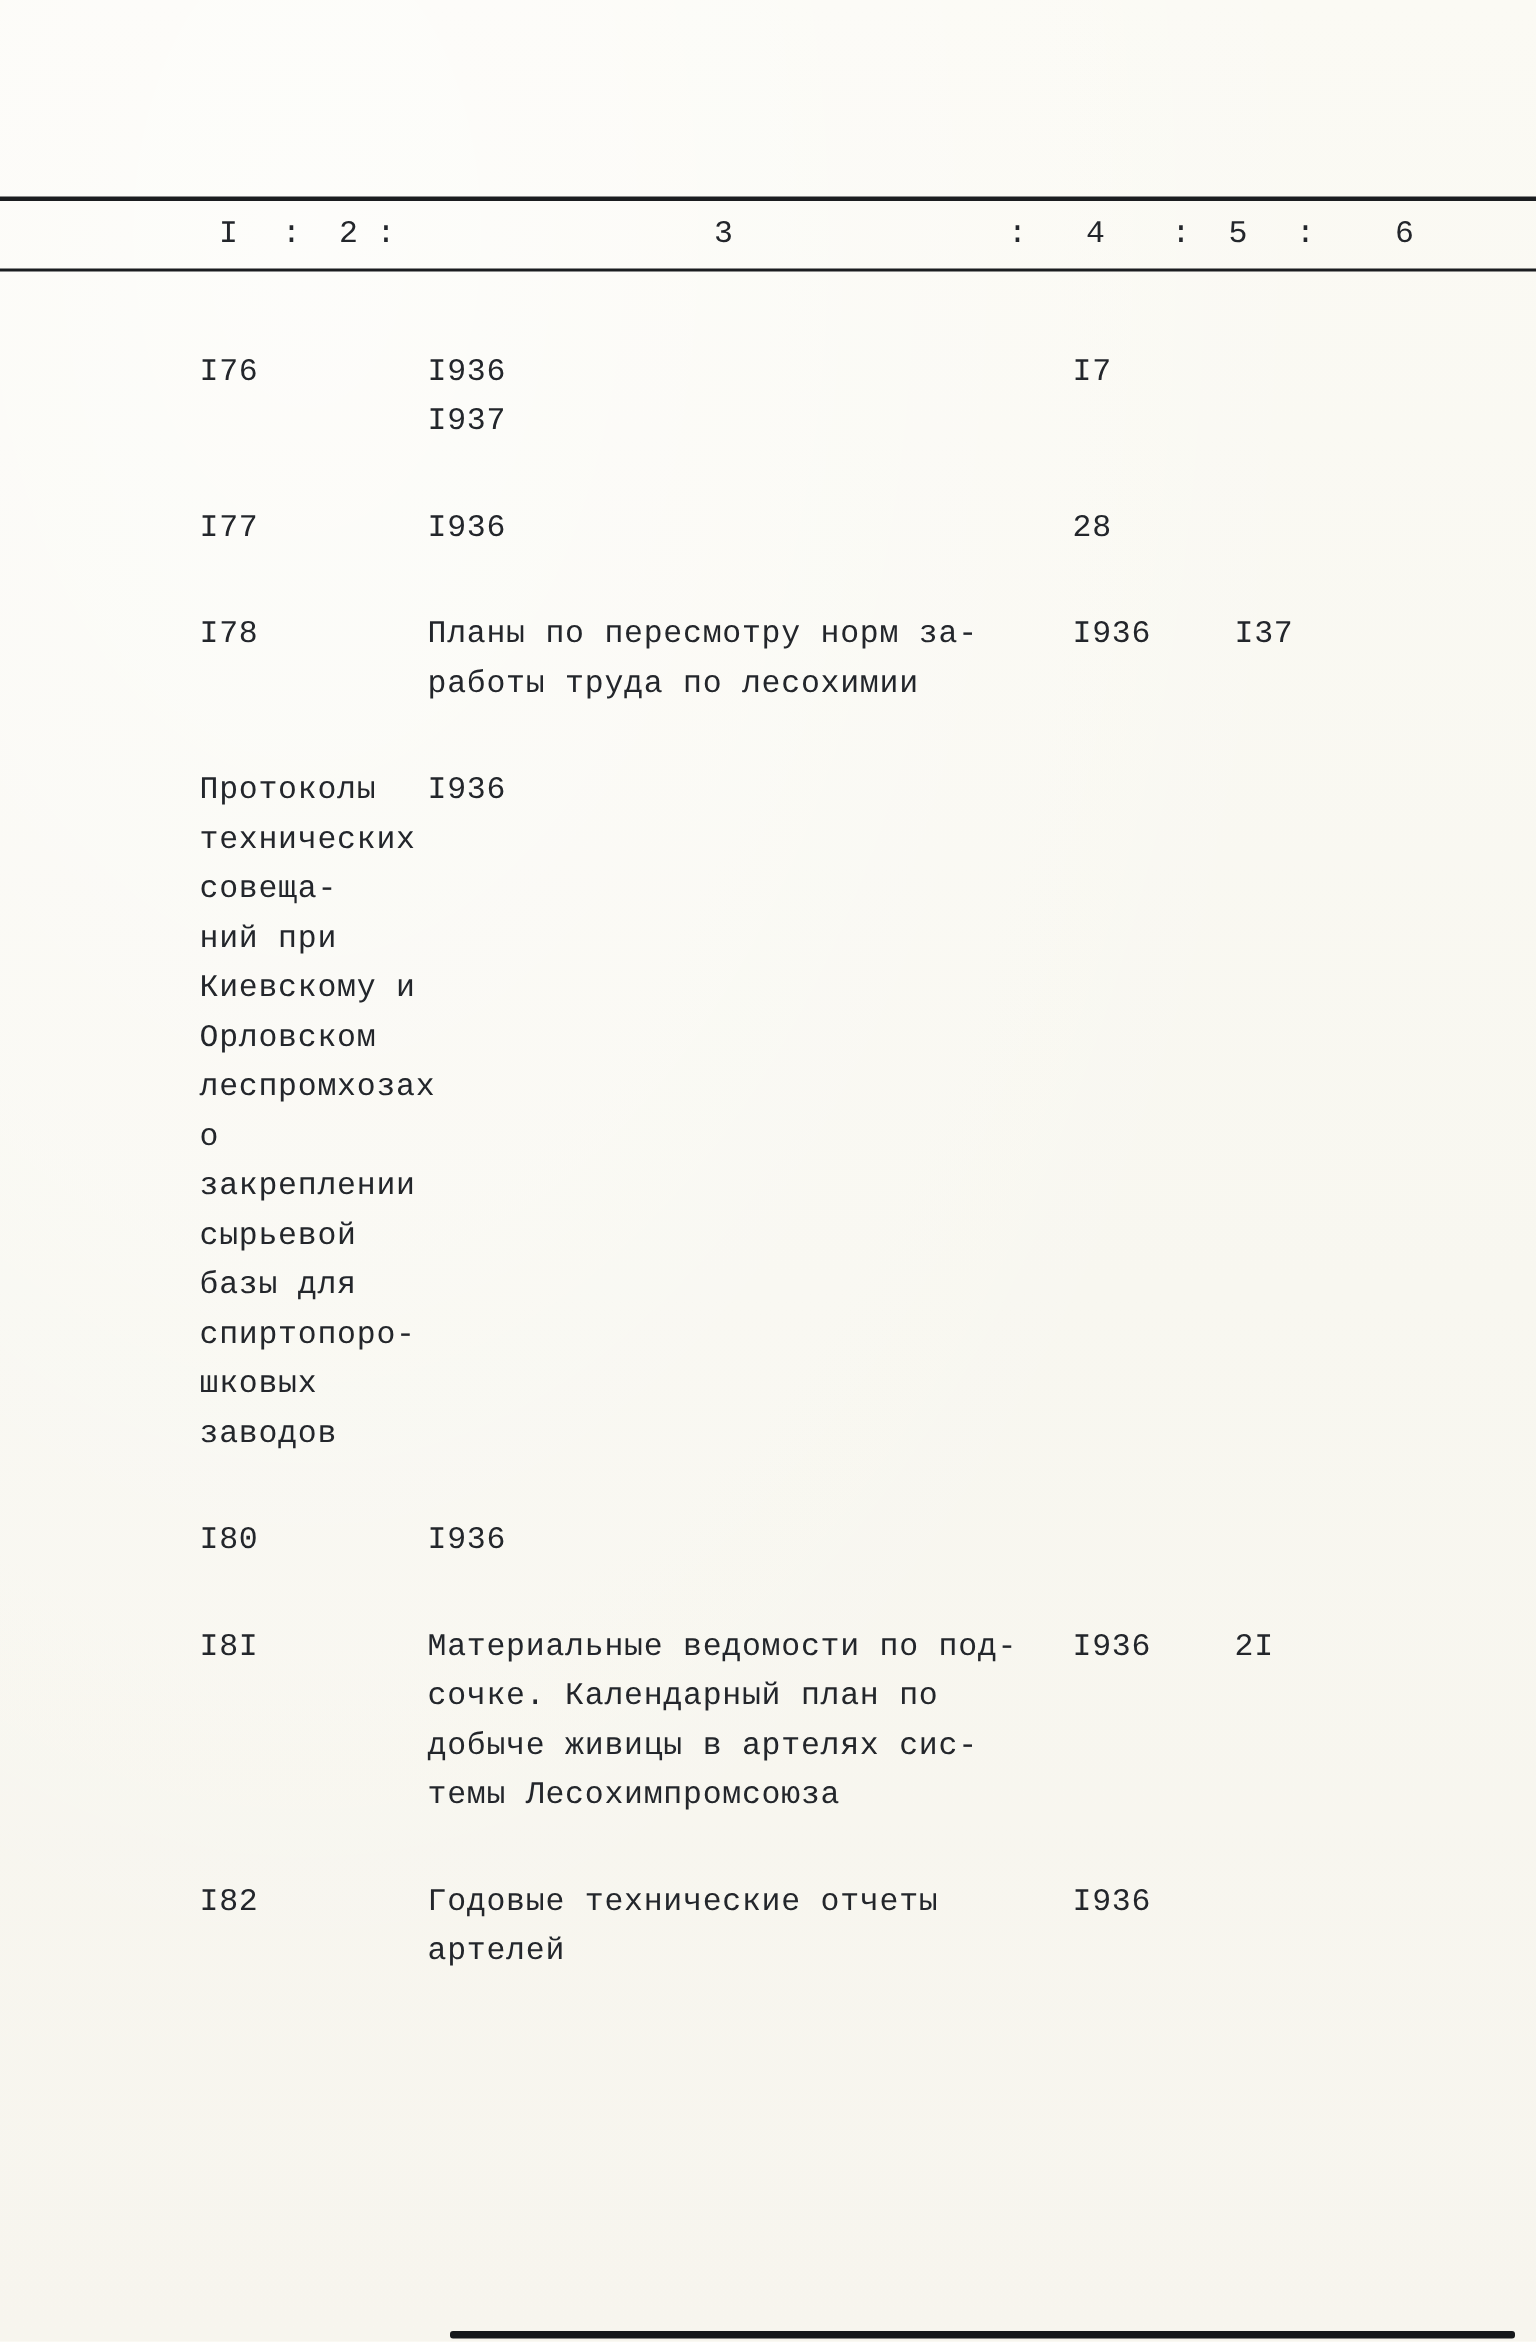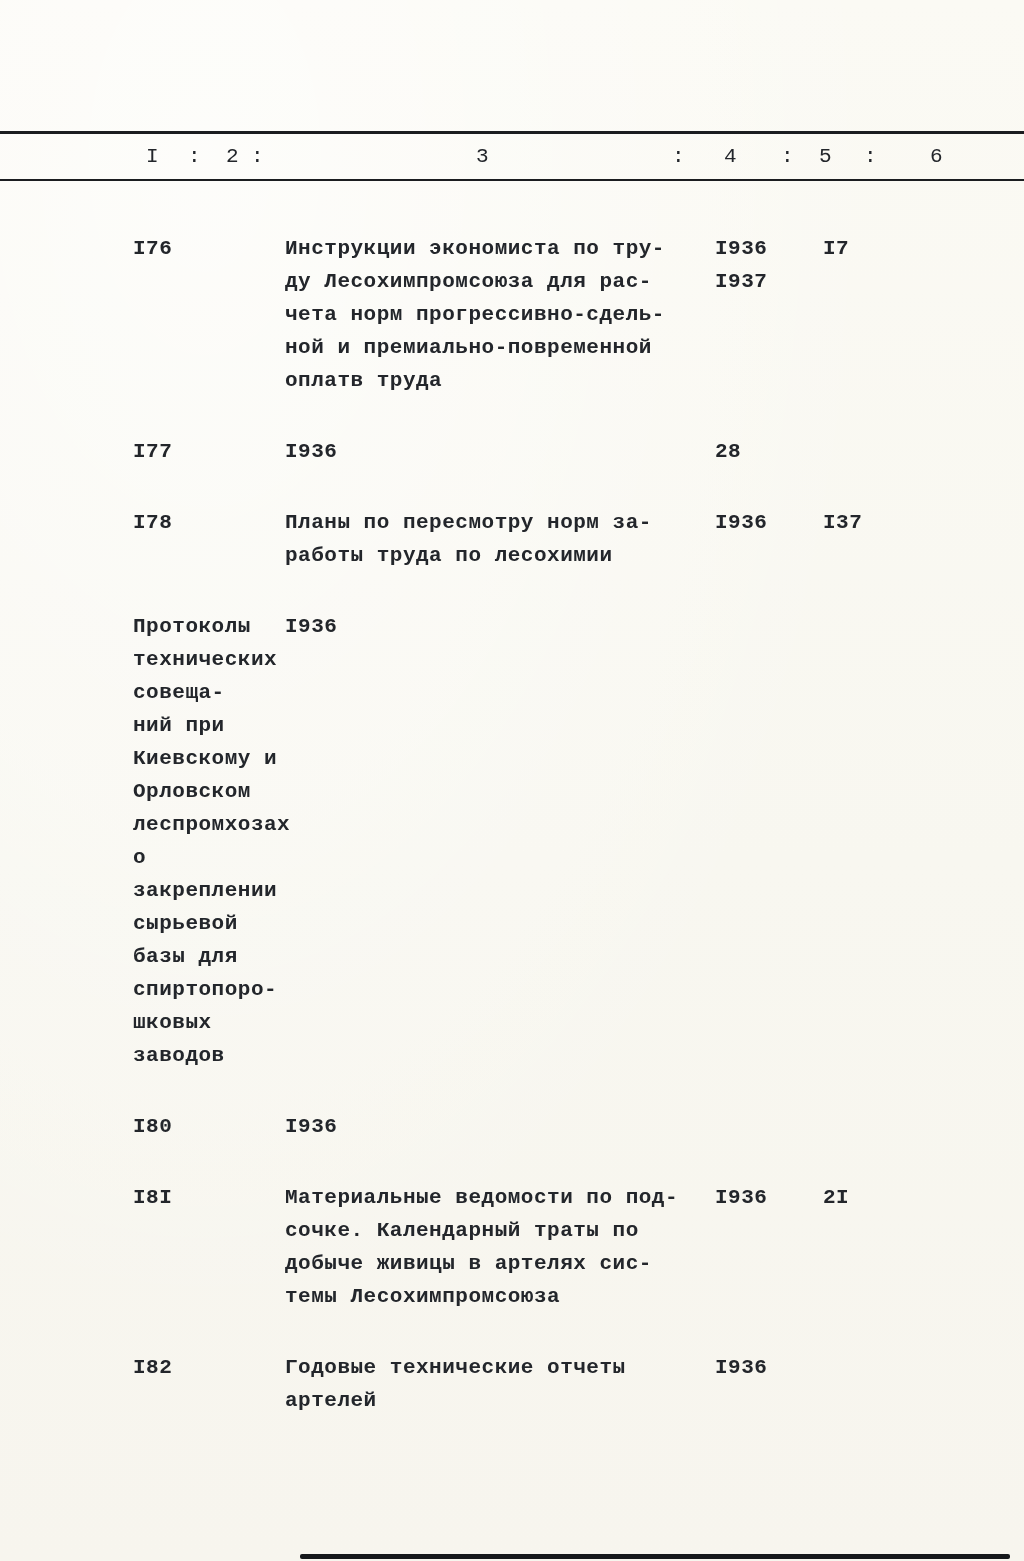--- a/index.html
+++ b/index.html
@@ -62,21 +62,20 @@
     display: grid;
     grid-template-columns: 152px 430px 108px 100px 1fr;
     margin-bottom: 38px;
   }
   .cell {
     font-size: 21px;
     line-height: 33px;
     letter-spacing: 0.5px;
     white-space: pre-line;
     color: #23262b;
-    font-weight: bold;
   }
   .cell.num   { padding-right: 8px; }
   .cell.desc  { }
   .cell.years { }
   .cell.pages { }
 
   
   .bottom-rule {
     position: absolute;
     left: 300px;
@@ -103,25 +102,20 @@
     <span class="h-s3">:</span>
     <span class="h-c4">5</span>
     <span class="h-s4">:</span>
     <span class="h-c5">6</span>
   </div>
 
   <div class="rows">
 
     <div class="row">
       <div class="cell num">I76</div>
-      <div class="cell desc">Инструкции экономиста по тру-
-ду Лесохимпромсоюза для рас-
-чета норм прогрессивно-сдель-
-ной и премиально-повременной
-оплатв труда</div>
       <div class="cell years">I936
 I937</div>
       <div class="cell pages">I7</div>
       <div class="cell notes"></div>
     </div>
 
     <div class="row">
       <div class="cell num">I77</div>
       <div class="cell years">I936</div>
       <div class="cell pages">28</div>
@@ -151,21 +145,21 @@
     <div class="row">
       <div class="cell num">I80</div>
       <div class="cell years">I936</div>
       <div class="cell pages"></div>
       <div class="cell notes"></div>
     </div>
 
     <div class="row">
       <div class="cell num">I8I</div>
       <div class="cell desc">Материальные ведомости по под-
-сочке. Календарный траты по
+сочке. Календарный план по
 добыче живицы в артелях сис-
 темы Лесохимпромсоюза</div>
       <div class="cell years">I936</div>
       <div class="cell pages">2I</div>
       <div class="cell notes"></div>
     </div>
 
     <div class="row">
       <div class="cell num">I82</div>
       <div class="cell desc">Годовые технические отчеты

